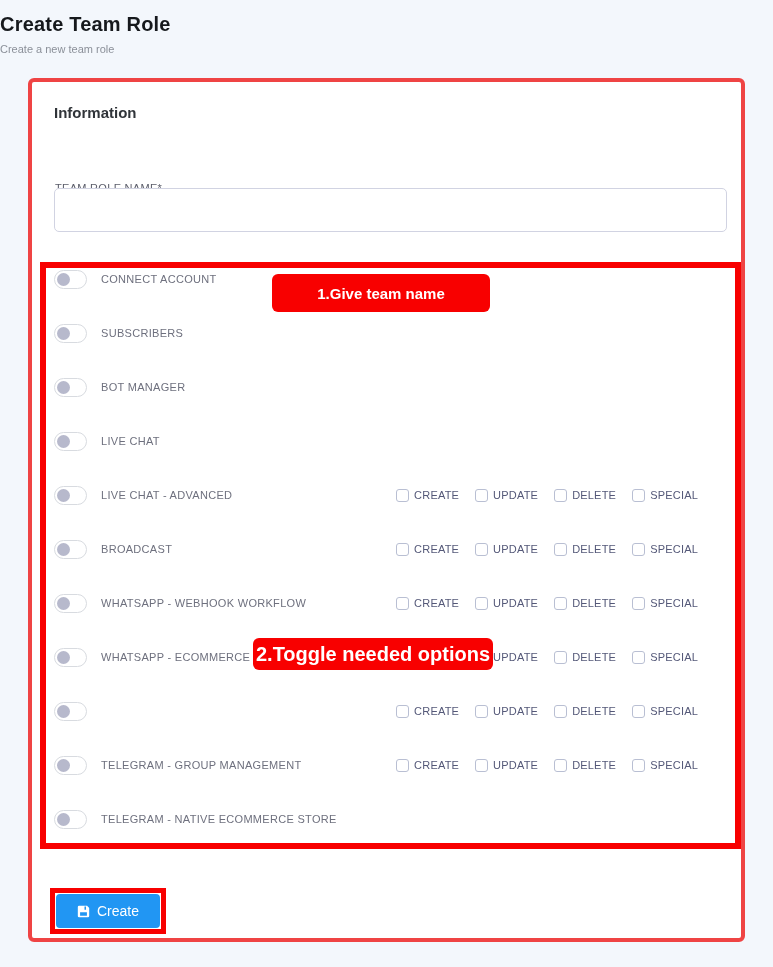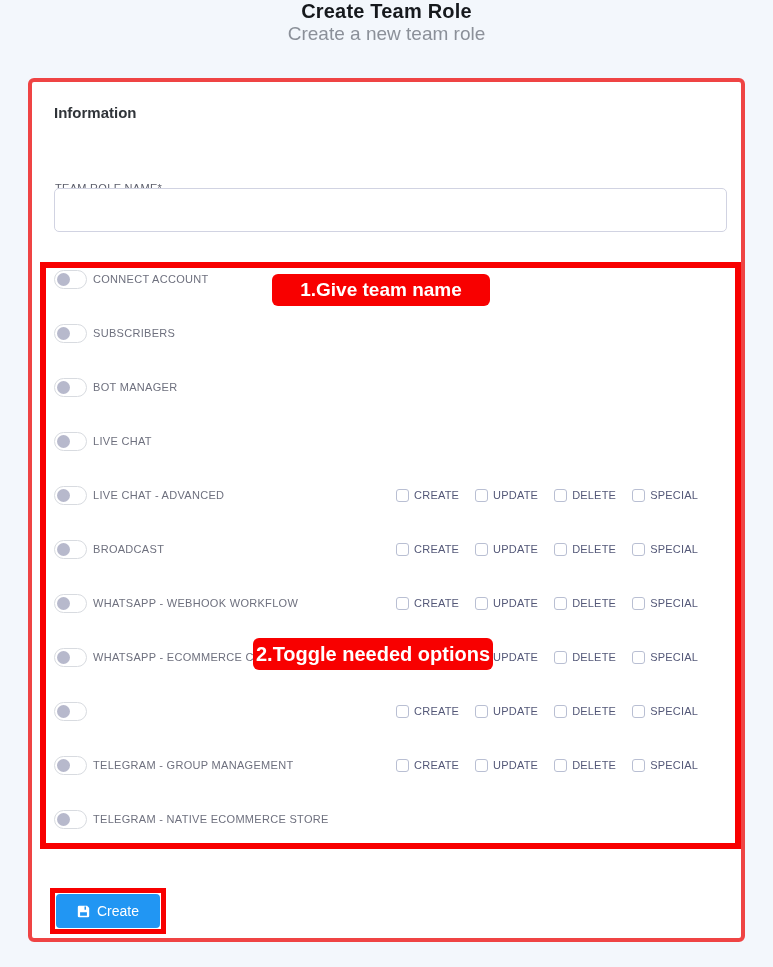--- a/index.html
+++ b/index.html
@@ -3,23 +3,23 @@
 <meta charset="utf-8">
 <style>
   html,body { margin:0; padding:0; }
   body {
     width:773px; height:967px;
     background:#f3f7fc;
     font-family:"Liberation Sans", sans-serif;
     position:relative;
     overflow:hidden;
   }
-  .page-header { text-align:center; }
+  .page-header { text-align:left; padding-top:13px; }
   .page-title { font-size:20px; font-weight:700; color:#16191d; letter-spacing:.2px; }
-  .page-subtitle { font-size:19px; color:#8b9099; }
+  .page-subtitle { font-size:11px; color:#8b9099; margin-top:7px; }
 
   .card {
     position:absolute; left:28px; top:78px;
     width:717px; height:864px;
     background:#ffffff;
     border:4px solid #ef4444;
     border-radius:6px;
     box-sizing:border-box;
   }
   .section-title {
@@ -57,21 +57,21 @@
     border:1px solid #d8dbe0; border-radius:10px;
     background:#fff; position:relative; box-sizing:border-box;
     cursor:pointer;
   }
   .toggle .knob {
     position:absolute; left:2px; top:2px;
     width:13px; height:13px; border-radius:50%;
     background:#b7b9cc;
   }
   .perm-label {
-    margin-left:6px;
+    margin-left:14px;
     font-size:11px; color:#6e707e; letter-spacing:.3px;
   }
   .cb-group {
     margin-left:auto; display:flex; gap:16px; padding-right:29px;
   }
   .cb-item { display:flex; align-items:center; gap:5px; cursor:pointer; }
   .cb-box {
     width:13px; height:13px; box-sizing:border-box;
     border:1px solid #b9bfd3; border-radius:3px; background:#fff;
   }
@@ -79,21 +79,21 @@
 
   .annotation {
     position:absolute;
     background:#f80000; color:#ffffff;
     font-weight:700;
     border-radius:6px;
     display:flex; align-items:center; justify-content:center;
     z-index:5;
     white-space:nowrap;
   }
-  .anno-1 { left:240px; top:192px; width:218px; height:32px; font-size:19px; }
+  .anno-1 { left:240px; top:192px; width:218px; height:38px; font-size:15px; }
   .anno-2 { left:221px; top:556px; width:240px; height:32px; font-size:20px; }
 
   .btn-frame {
     position:absolute; left:18px; top:806px;
     border:5px solid #f80000;
     padding:1px;
     display:inline-block;
   }
   .create-btn {
     display:flex; align-items:center; gap:7px;

